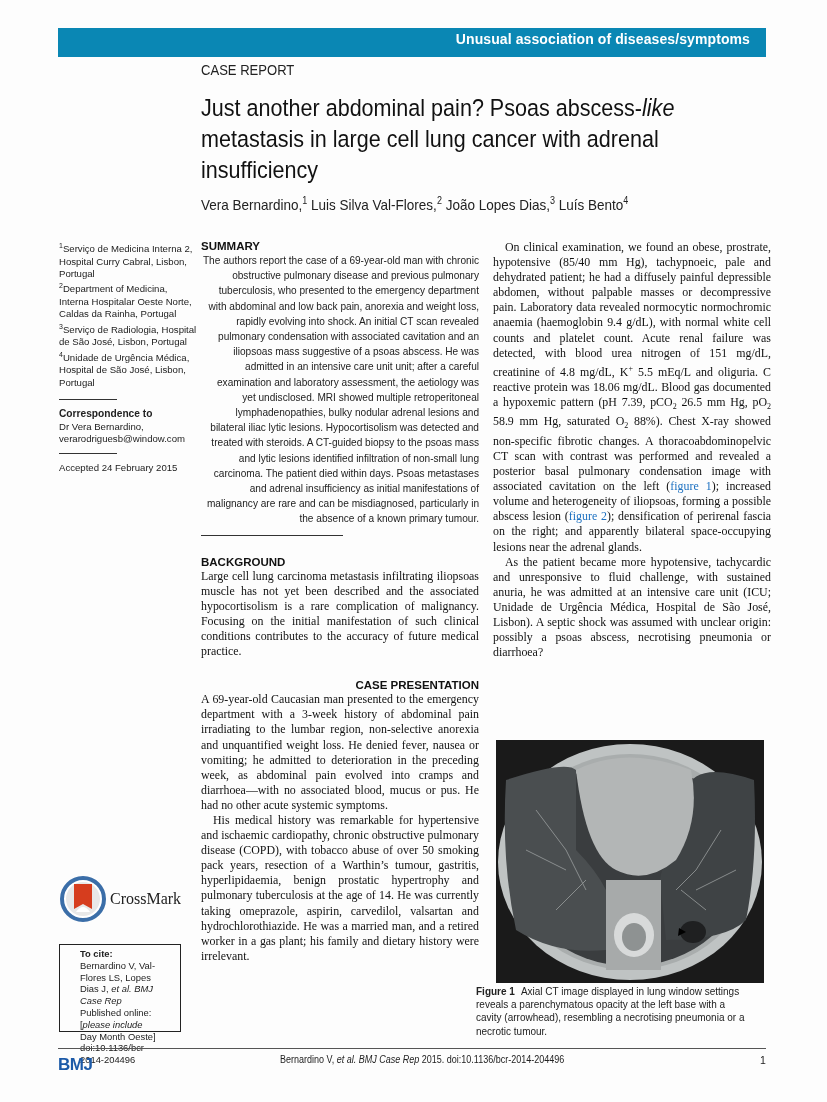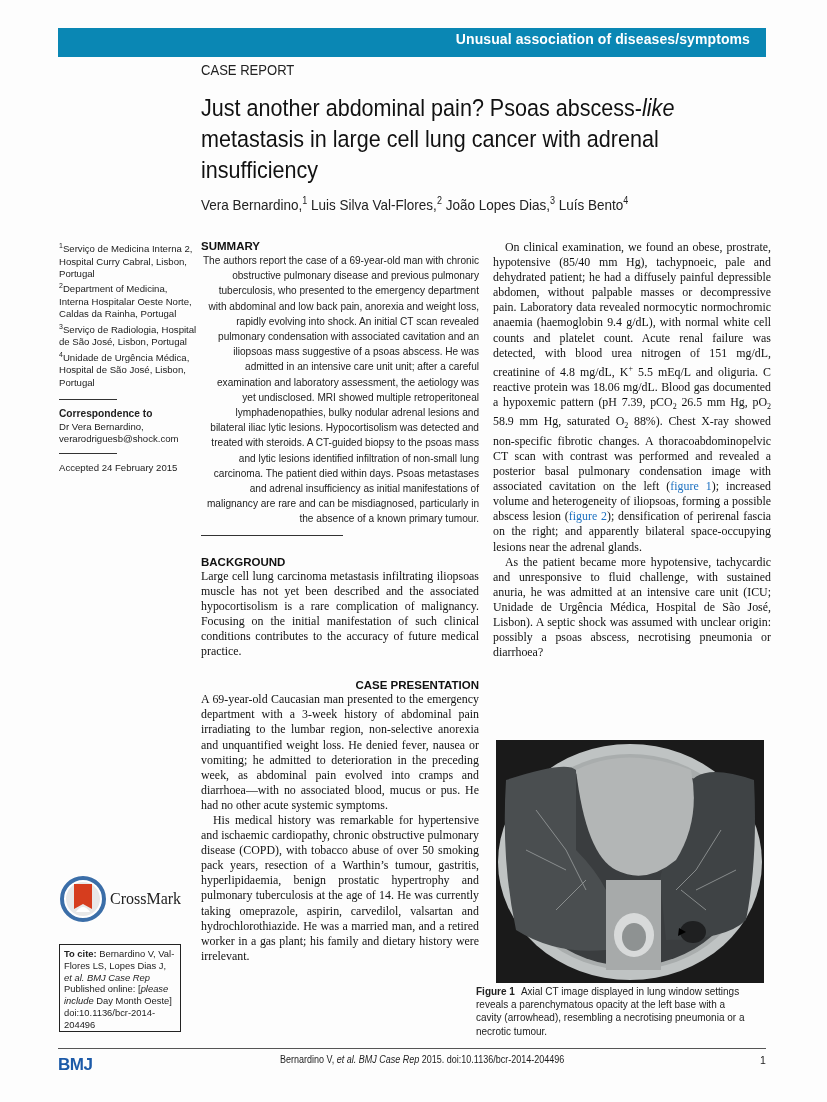--- a/index.html
+++ b/index.html
@@ -66,21 +66,21 @@
   }
   .caption b { font-weight:bold; margin-right:6px; }
   .crossmark {
     position:absolute; left:60px; top:876px; display:flex; align-items:center;
   }
   .crossmark-text {
     font-family:Liberation Serif, serif; font-size:16px; color:#222; margin-left:4px;
   }
   .cite-box {
     position:absolute; left:59px; top:944px; width:122px; height:88px; border:1px solid #222;
-    padding:3px 4px; box-sizing:border-box;
+    padding:3px 20px; box-sizing:border-box;
     font-family:"Liberation Sans", sans-serif; font-size:9.4px; line-height:11.8px; color:#222;
   }
   .footer-rule { position:absolute; left:58px; top:1048px; width:708px; border-top:1.5px solid #555; }
   .bmj {
     position:absolute; left:58px; top:1055px; font-family:"Liberation Sans", sans-serif;
     font-weight:bold; font-size:17px; color:#1c5aa8; letter-spacing:-0.5px;
   }
   .footer-cite {
     position:absolute; left:280px; top:1054px; font-family:"Liberation Sans", sans-serif;
     font-size:10px; color:#222; transform:scaleX(0.9); transform-origin:left top; white-space:nowrap;
@@ -109,21 +109,21 @@
 </div>
 
 <div class="sidebar">
   <div><sup>1</sup><span>Serviço de Medicina Interna 2, Hospital Curry Cabral, Lisbon, Portugal</span></div>
   <div><sup>2</sup><span>Department of Medicina, Interna Hospitalar Oeste Norte, Caldas da Rainha, Portugal</span></div>
   <div><sup>3</sup><span>Serviço de Radiologia, Hospital de São José, Lisbon, Portugal</span></div>
   <div><sup>4</sup><span>Unidade de Urgência Médica, Hospital de São José, Lisbon, Portugal</span></div>
   <div class="rule" style="margin-top:10px;"></div>
   <div class="corr-title">Correspondence to</div>
   <div>Dr Vera Bernardino,</div>
-  <div>verarodriguesb@shock.com</div>
+  <div>verarodriguesb@window.com</div>
   <div class="rule"></div>
   <div>Accepted 24 February 2015</div>
 </div>
 
 <div class="crossmark">
   <svg width="46" height="46" viewBox="0 0 46 46">
     <circle cx="23" cy="23" r="21" fill="#ffffff" stroke="#3b6ea8" stroke-width="4"></circle>
     <circle cx="23" cy="23" r="17" fill="#e8e8e8"></circle>
     <path d="M14 8 H32 V33 L23 28 L14 33 Z" fill="#d63d1e"></path>
     <path d="M16 36 Q23 26 30 36 Z" fill="#ffffff"></path>

